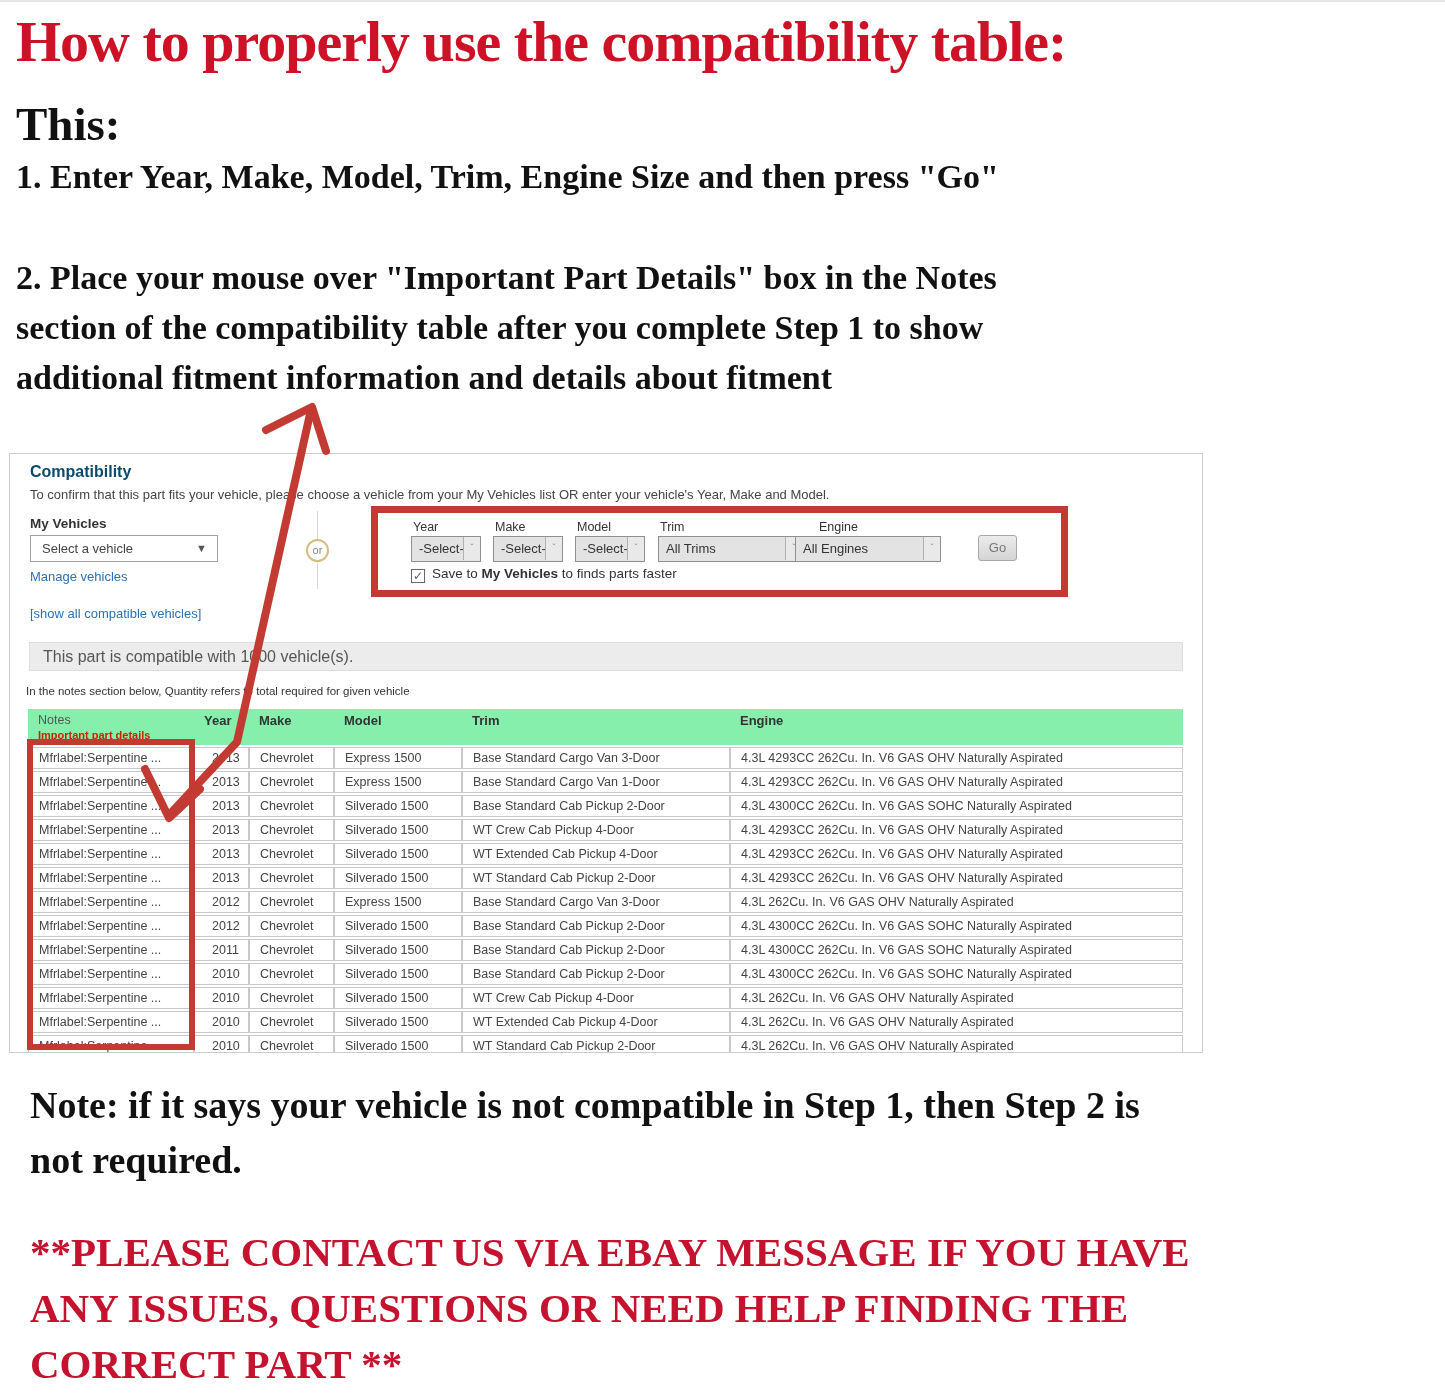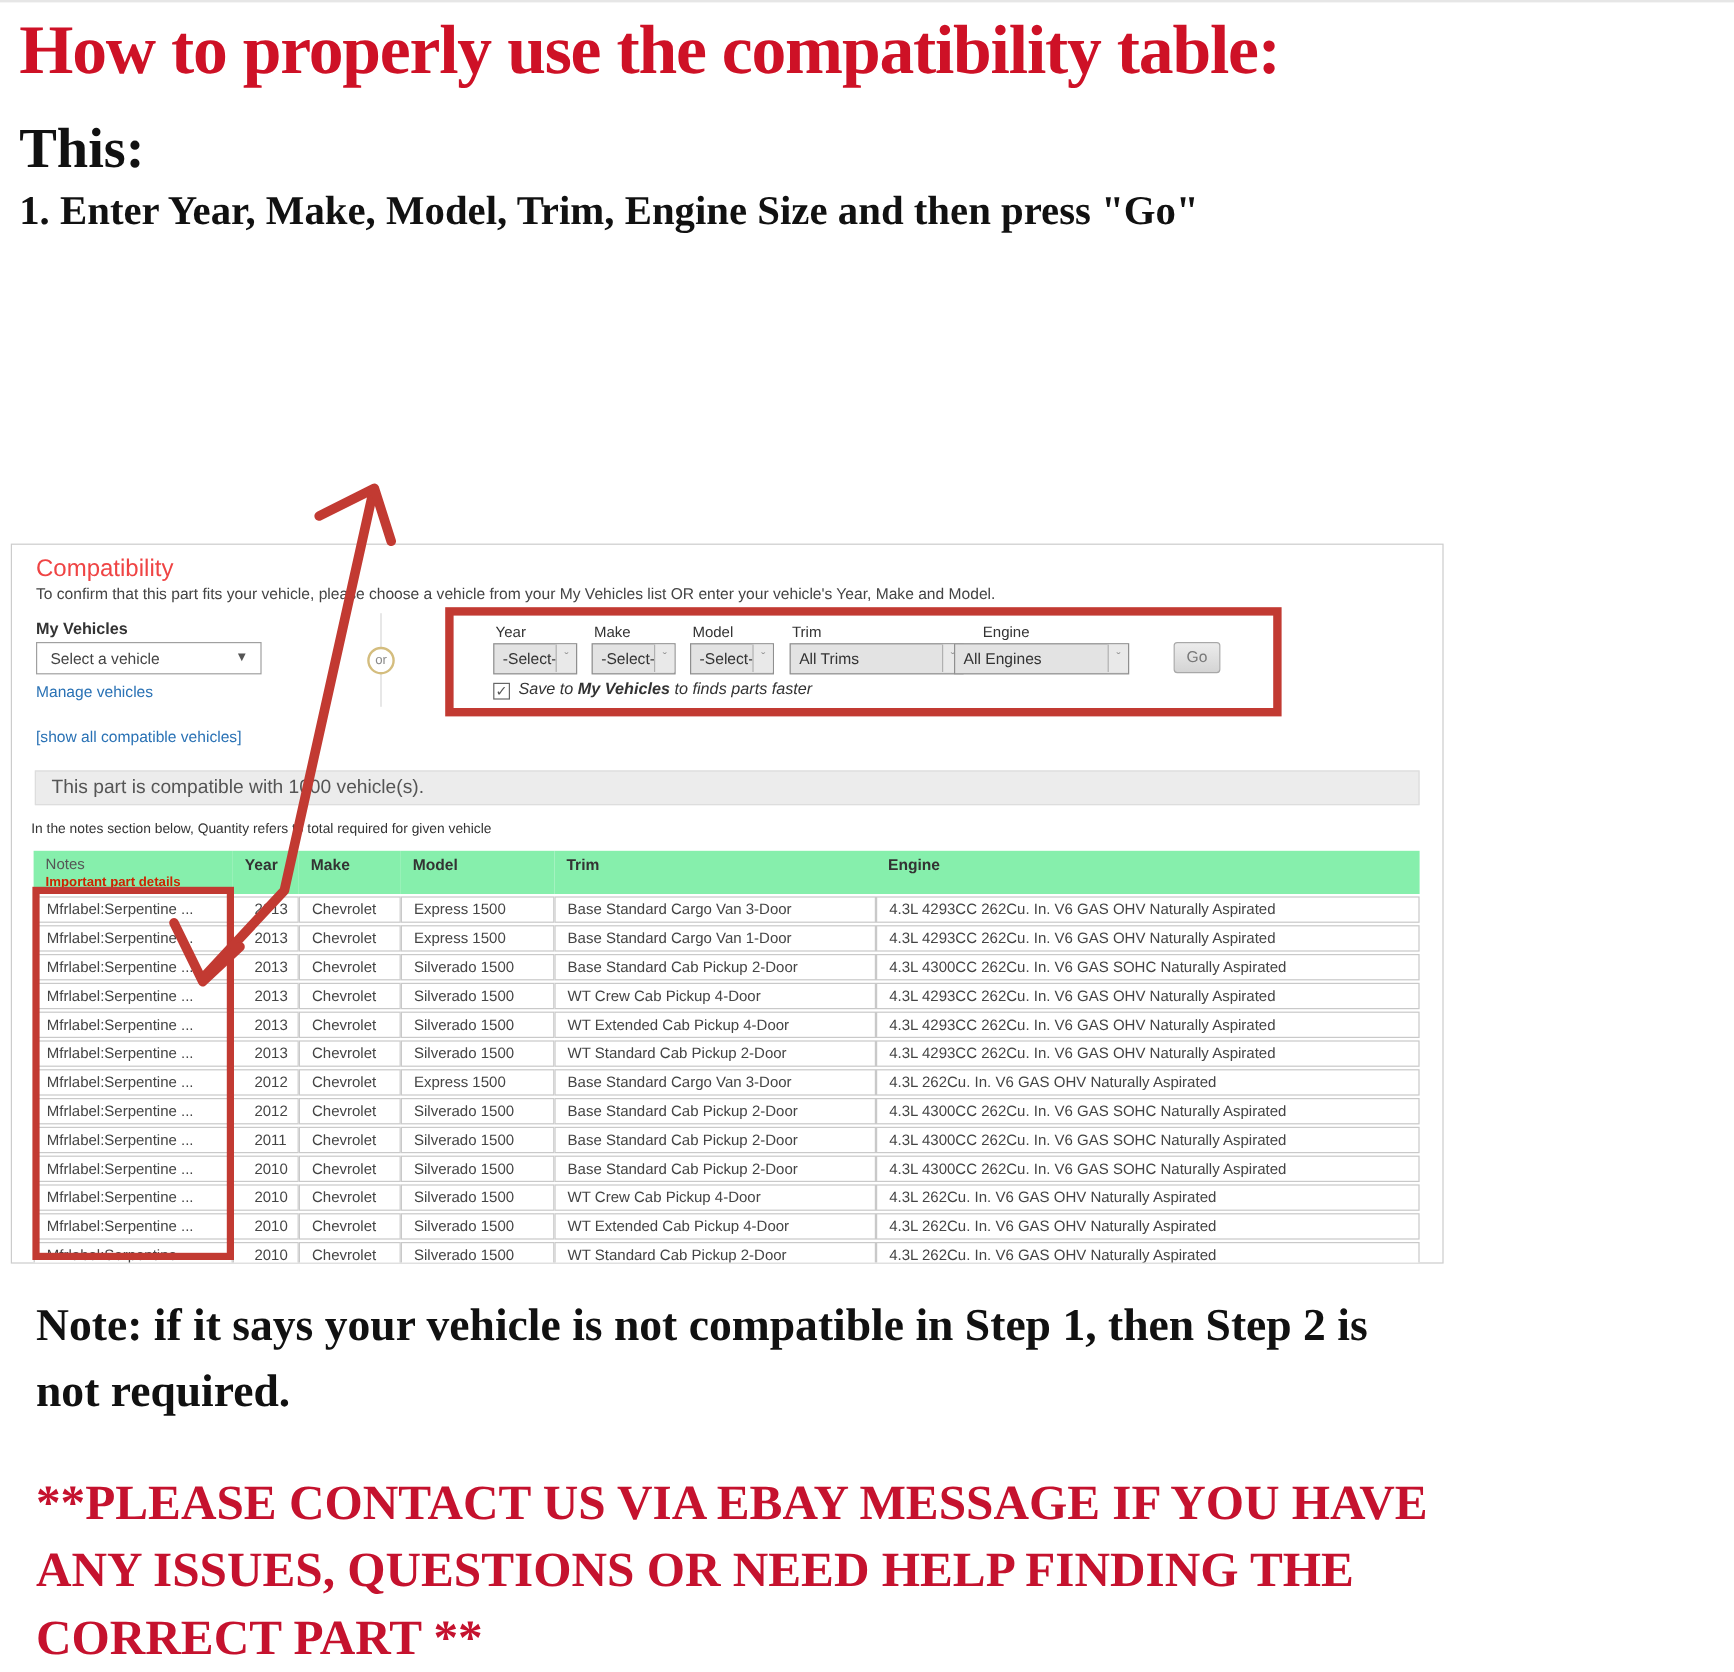--- a/index.html
+++ b/index.html
@@ -23,21 +23,21 @@
   #note      { left:30px; top:1078px; font-size:38px; line-height:55px; width:1360px; }
   #contact   { left:30px; top:1224px; font-size:41px; line-height:56px; width:1340px; color:#c5122e; }
 
   
   #card {
     left:9px; top:453px; width:1194px; height:600px;
     background:#fff; border:1px solid #ccc; overflow:hidden;
     font-family:"Liberation Sans","DejaVu Sans",sans-serif;
   }
   #card .abs { position:absolute; }
-  #compat-title { left:20px; top:9px;  font-size:20px; font-weight:normal; color:#ef4444; }
+  #compat-title { left:20px; top:9px;  font-size:16px; font-weight:bold; color:#0c4a6e; }
   #compat-intro { left:20px; top:33px; font-size:13px; color:#444; }
   #myveh-label  { left:20px; top:62px; font-size:13.5px; font-weight:bold; color:#333; }
 
   #vehicle-select {
     left:20px; top:81px; width:188px; height:27px; background:#fff;
     border:1px solid #a0a0a0; color:#444; font-size:13px; line-height:25px;
     padding-left:11px; cursor:pointer;
   }
   #vehicle-select .tri { position:absolute; right:10px; top:0; line-height:25px; color:#555; font-size:11px; }
 
@@ -66,21 +66,21 @@
   #year-label   { left:403px; top:66px; } #year-sel   { left:401px; top:82px; width:70px; }
   #make-label   { left:485px; top:66px; } #make-sel   { left:483px; top:82px; width:70px; }
   #model-label  { left:567px; top:66px; } #model-sel  { left:565px; top:82px; width:70px; }
   #trim-label   { left:650px; top:66px; } #trim-sel   { left:648px; top:82px; width:145px; }
   #engine-label { left:809px; top:66px; } #engine-sel { left:785px; top:82px; width:146px; }
   #go-btn {
     left:968px; top:81px; width:39px; height:26px;
     background:linear-gradient(#ececec,#d4d4d4); border:1px solid #a8a8a8; border-radius:3px;
     color:#777; font-size:13px; text-align:center; line-height:24px; cursor:pointer;
   }
-  #save-row { left:401px; top:112px; font-size:13.5px; color:#333;font-style:italic; }
+  #save-row { left:401px; top:112px; font-size:13.5px; color:#333; }
   #save-check {
     display:inline-block; width:14px; height:14px; border:1px solid #666; background:#fff;
     color:#555; font-size:12px; line-height:13px; text-align:center; vertical-align:-2px; margin-right:7px;
   }
   #save-row b { font-weight:bold; }
 
   #banner {
     left:19px; top:188px; width:1154px; height:29px; background:#ececec; border:1px solid #ddd;
     color:#555; font-size:16px; line-height:27px; padding-left:13px;
   }
@@ -108,20 +108,23 @@
 </style>
 </head>
 <body>
 
 <div id="page">
   <div id="top-rule" class="abs"></div>
 
   <div id="headline" class="abs serif">How to properly use the compatibility table:</div>
   <div id="steps-h" class="abs serif">This:</div>
   <div id="step1" class="abs serif">1. Enter Year, Make, Model, Trim, Engine Size and then press "Go"</div>
+  <div id="step2" class="abs serif preline">2. Place your mouse over "Important Part Details" box in the Notes
+section of the compatibility table after you complete Step 1 to show
+additional fitment information and details about fitment</div>
 
   <div id="card" class="abs">
     <div id="compat-title" class="abs">Compatibility</div>
     <div id="compat-intro" class="abs">To confirm that this part fits your vehicle, please choose a vehicle from your My Vehicles list OR enter your vehicle's Year, Make and Model.</div>
 
     <div id="myveh-label" class="abs">My Vehicles</div>
     <div id="vehicle-select" class="abs">
       <span>Select a vehicle</span>
       <span class="tri">▼</span>
     </div>

